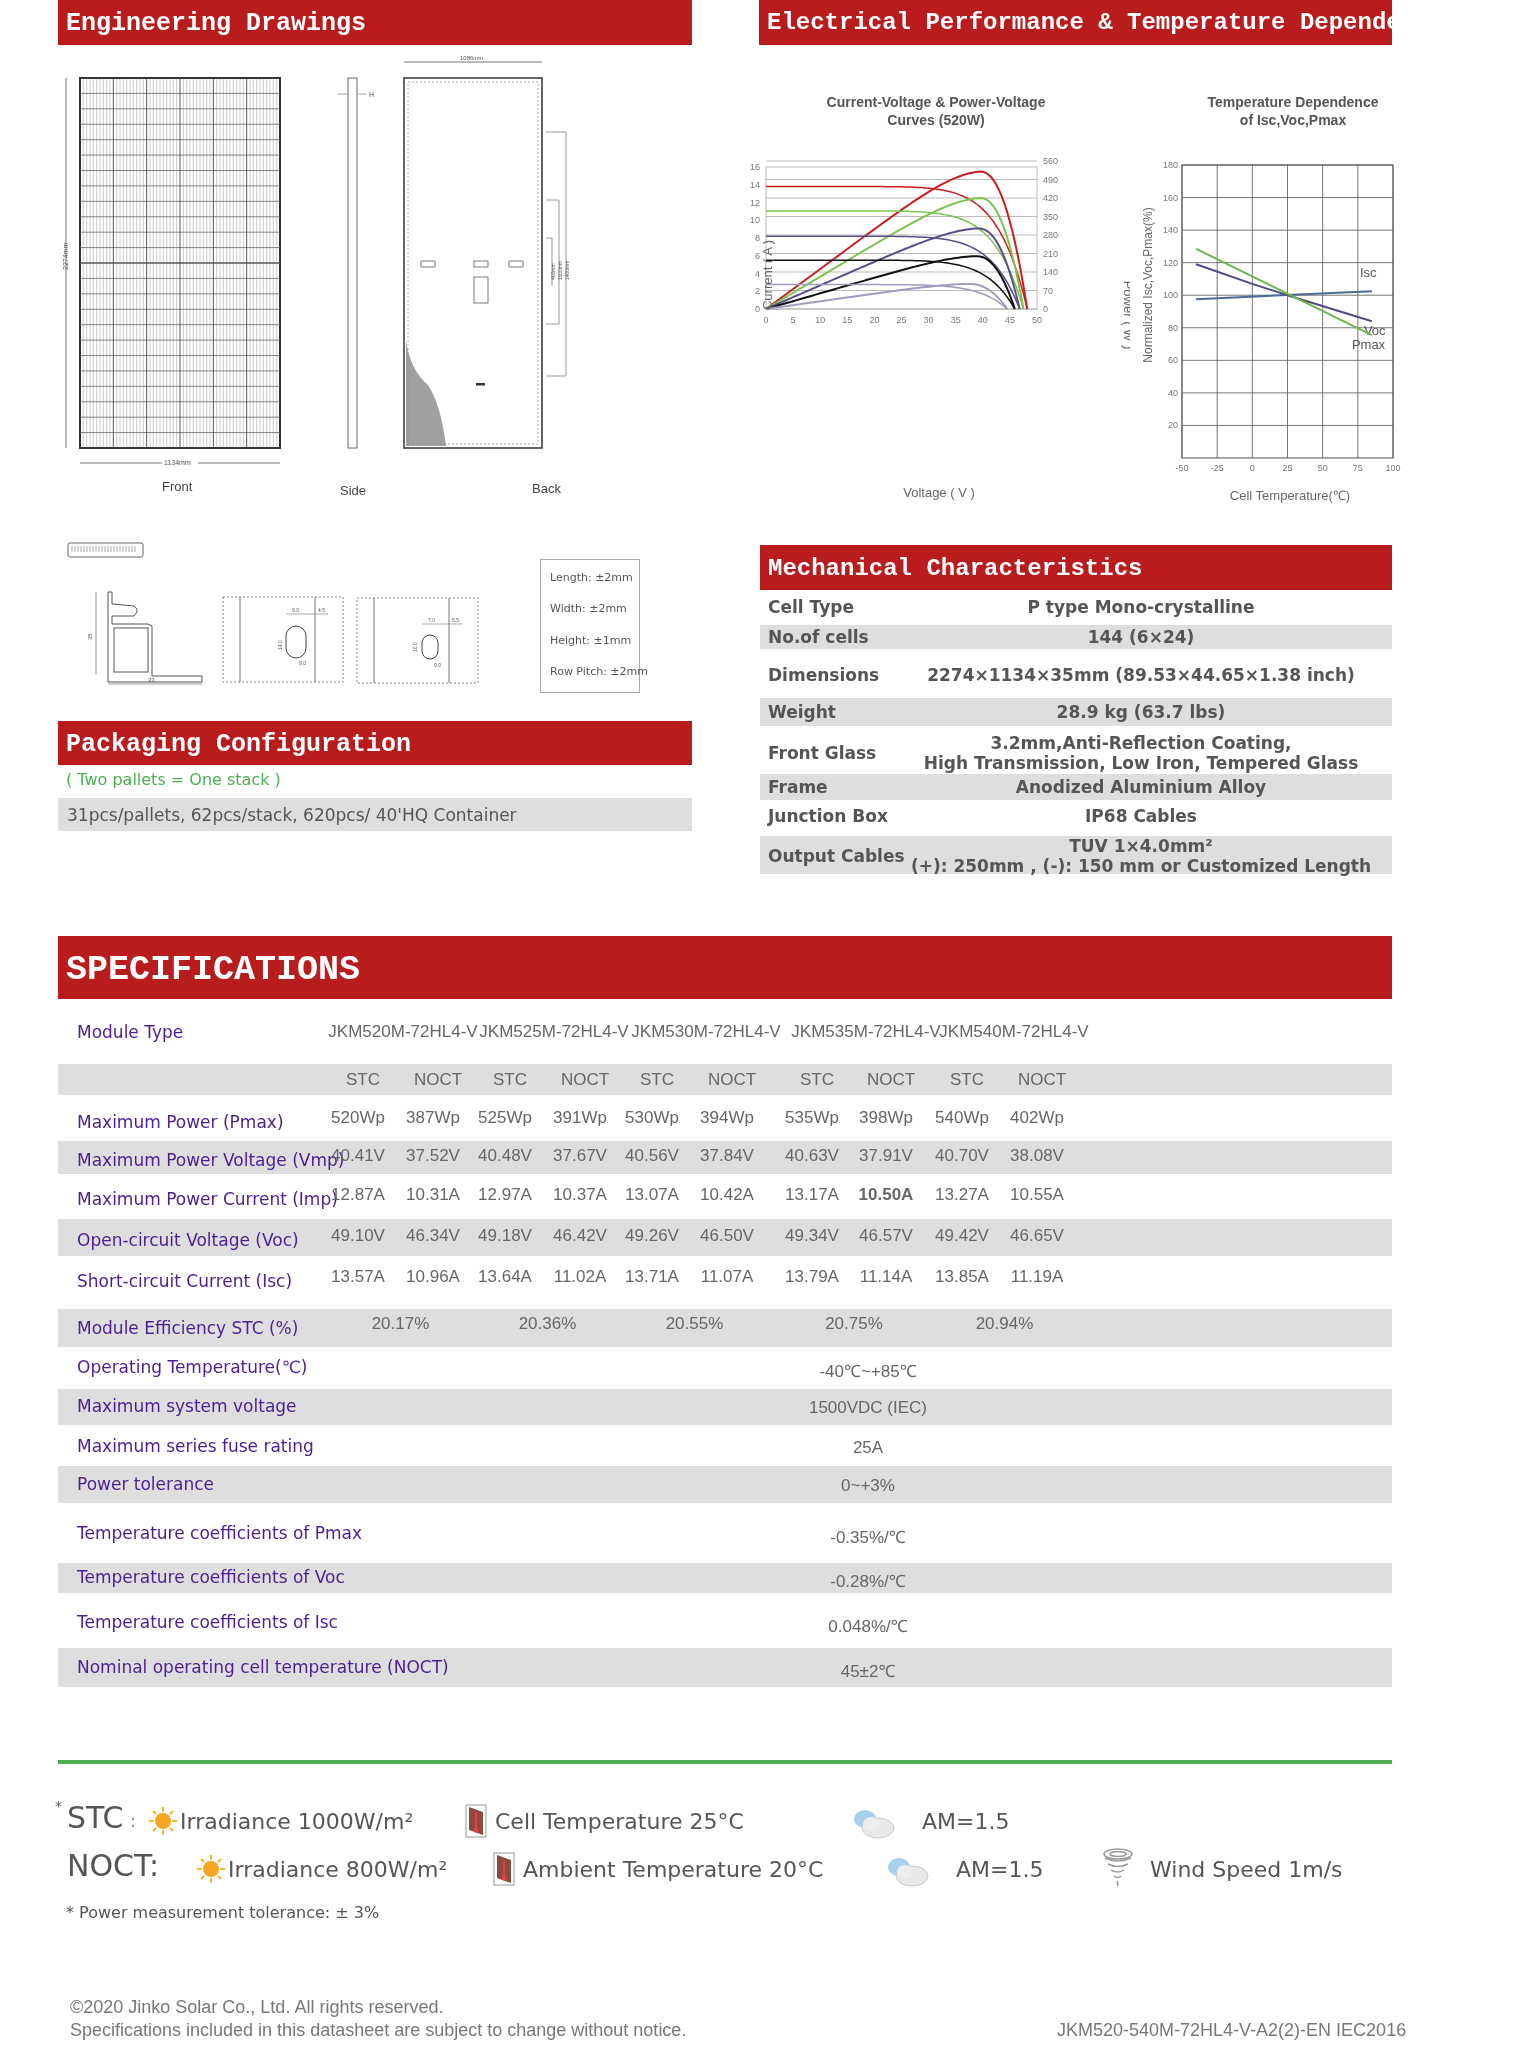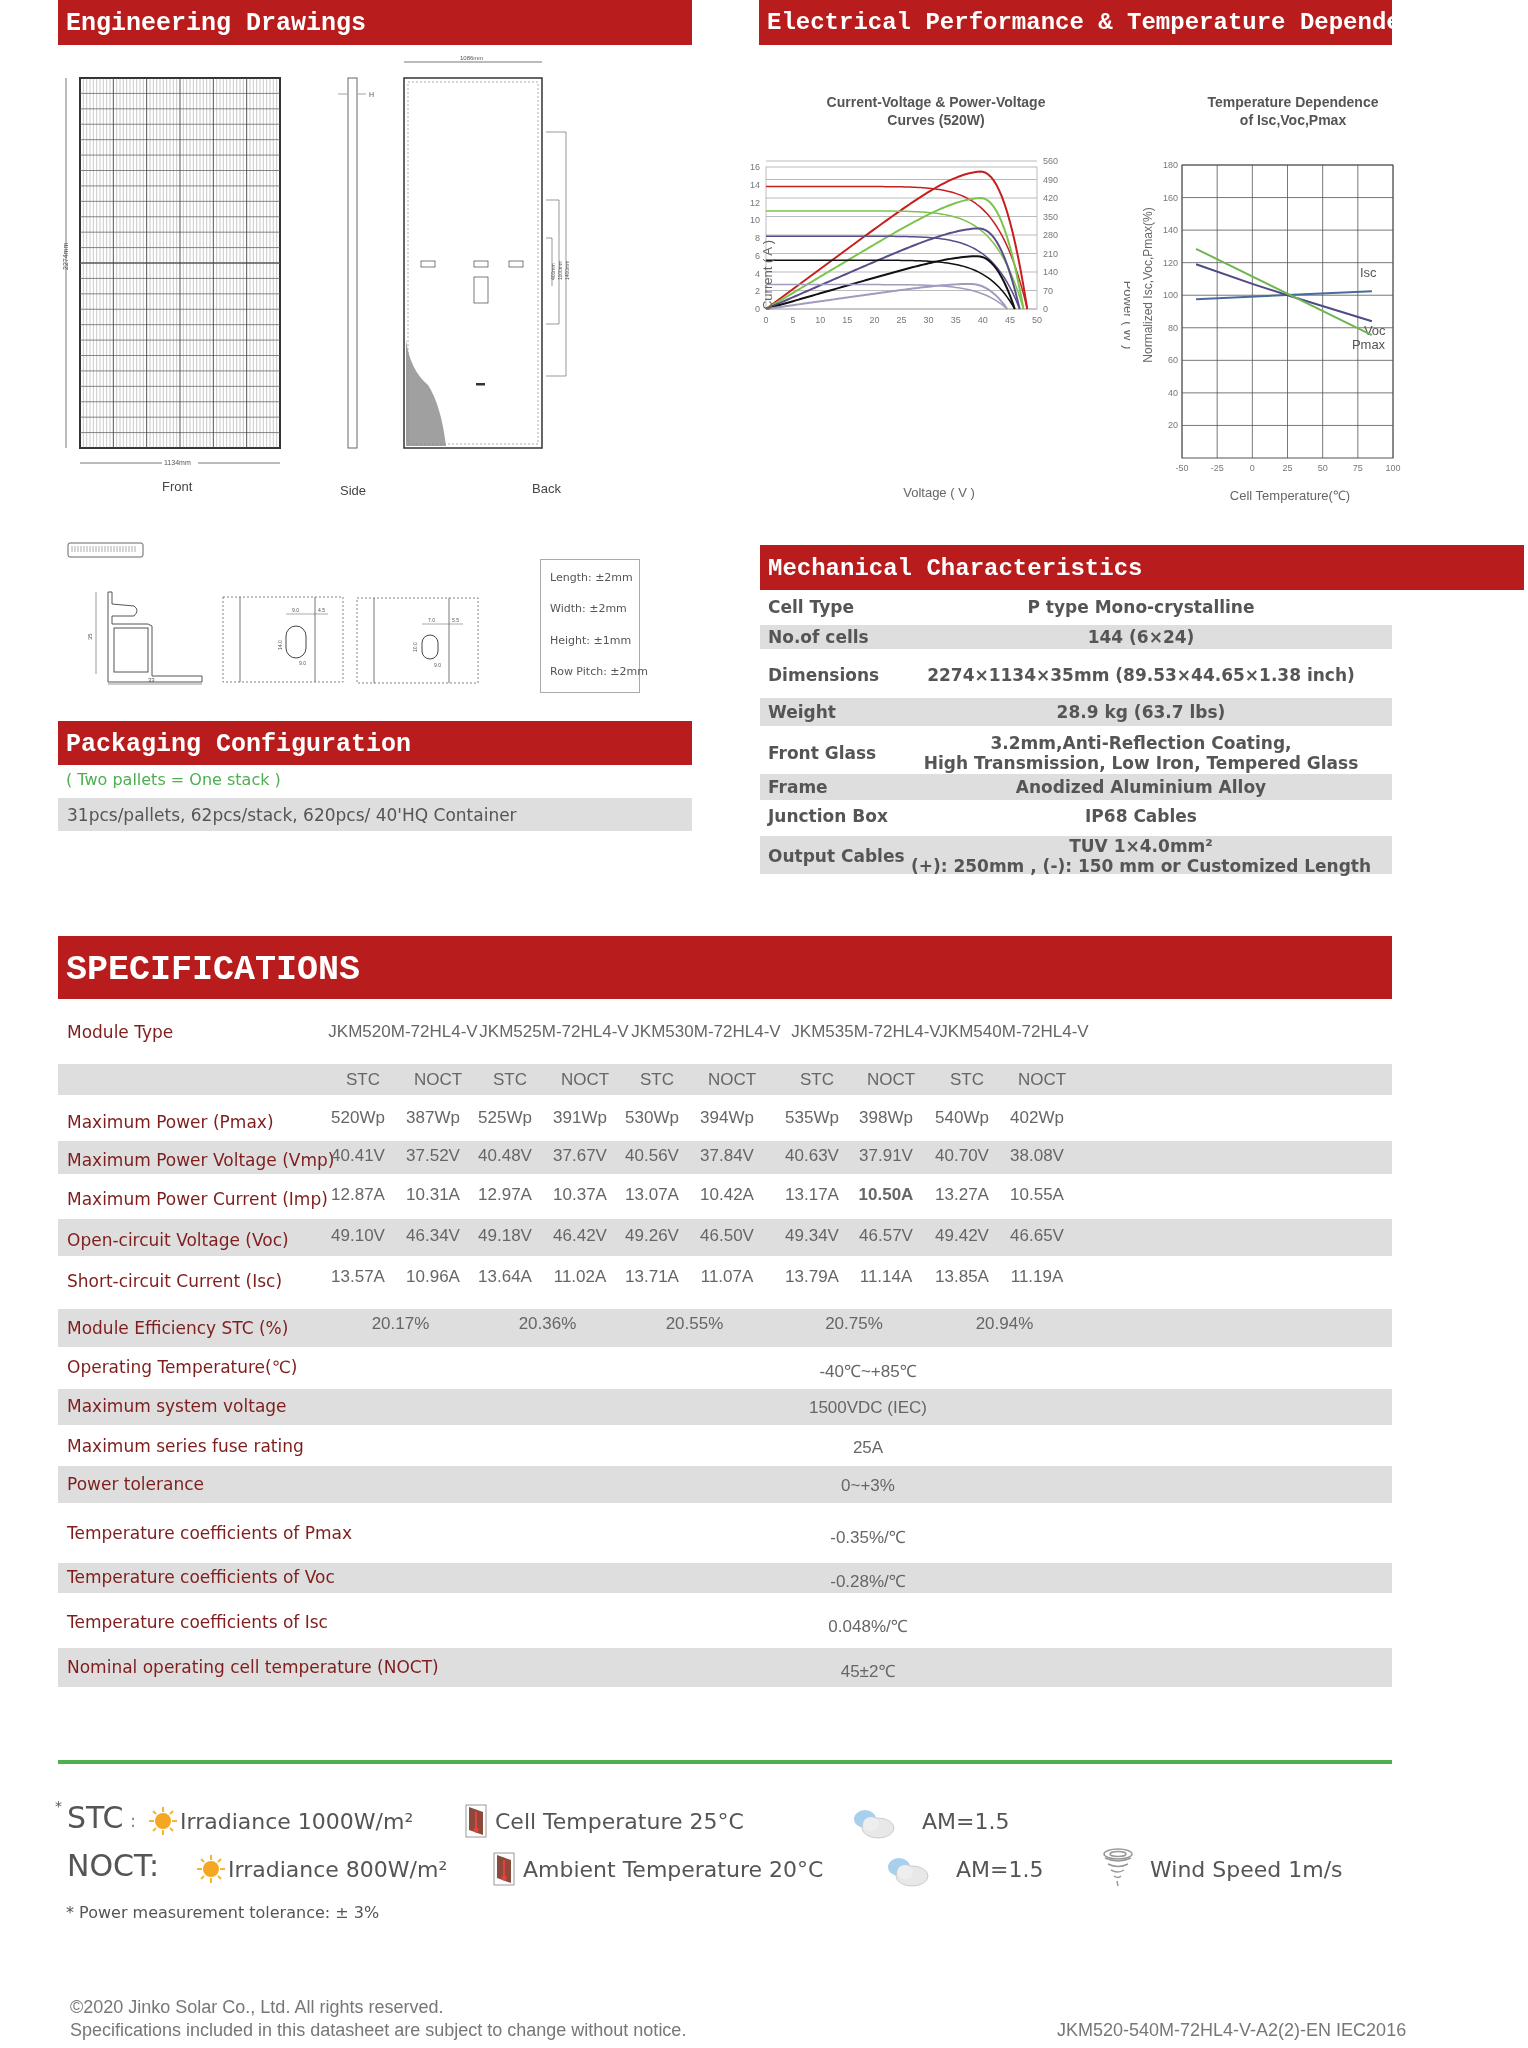--- a/index.html
+++ b/index.html
@@ -8,21 +8,21 @@
   .abs { position: absolute; }
   .green-bar { position: absolute; background: #b91c1c; color: #fff; font-family: Liberation Mono, monospace; font-weight: bold; }
   .green-bar span { position: absolute; left: 8px; white-space: nowrap; }
   .gray-row { background: #dedede; }
   .txt { position: absolute; white-space: nowrap; }
   svg text { font-family: "Liberation Sans", sans-serif; }
   .mech-row { position: absolute; left: 760px; width: 632px; font-weight: bold; }
   .mech-label { position: absolute; left: 8px; font-size: 17px; color: #555; white-space: nowrap; }
   .mech-value { position: absolute; left: 130px; right: 0; text-align: center; font-size: 17px; color: #555; line-height: 20px; }
   .spec-row { position: absolute; left: 58px; width: 1334px; }
-  .spec-label { position: absolute; left: 9px; font-size: 17px; color: #7f1d1d; white-space: nowrap; }
+  .spec-label { position: absolute; left: 19px; font-size: 17px; color: #4c1d95; white-space: nowrap; }
   .spec-cell { position: absolute; font-family: "Liberation Sans", sans-serif; font-size: 17px; color: #666; white-space: nowrap; text-align: center; width: 80px; }
   .spec-wide { position: absolute; font-family: "Liberation Sans", sans-serif; font-size: 17px; color: #666; white-space: nowrap; text-align: center; width: 240px; }
   .legend-line { position: absolute; left: 50px; font-size: 22px; color: #555; white-space: nowrap; }
 </style>
 </head>
 <body>
 
 <div class="green-bar" style="left:58px;top:0;width:634px;height:45px;">
   <span style="top:9px;font-size:25px;">Engineering Drawings</span>
 </div>
@@ -343,21 +343,21 @@
       <text x="48" y="213.22222222222223" font-size="9" fill="#777" text-anchor="end">100</text>
       <text x="48" y="180.66666666666669" font-size="9" fill="#777" text-anchor="end">120</text>
       <text x="48" y="148.11111111111111" font-size="9" fill="#777" text-anchor="end">140</text>
       <text x="48" y="115.55555555555554" font-size="9" fill="#777" text-anchor="end">160</text>
       <text x="48" y="83" font-size="9" fill="#777" text-anchor="end">180</text>
     </g>
   <text x="22" y="200" font-size="12" fill="#666" text-anchor="middle" transform="rotate(-90 22 200)">Normalized Isc,Voc,Pmax(%)</text>
   <text x="160" y="415" font-size="13" fill="#666" text-anchor="middle">Cell Temperature(℃)</text>
 </svg>
 
-<div class="green-bar" style="left:760px;top:545px;width:764px;height:45px;">
+<div class="green-bar" style="left:760px;top:545px;width:632px;height:45px;">
   <span style="top:10px;font-size:24px;">Mechanical Characteristics</span>
 </div>
 <div id="mech-rows">
     <div class="mech-row" style="top: 593px; height: 28px;">
       <div class="mech-label" style="top: 4px;">Cell Type</div>
       <div class="mech-value" style="top: 4px;">
         <div>P type Mono-crystalline</div>
       </div>
     </div>
     <div class="mech-row gray-row" style="top: 625px; height: 24px;">

